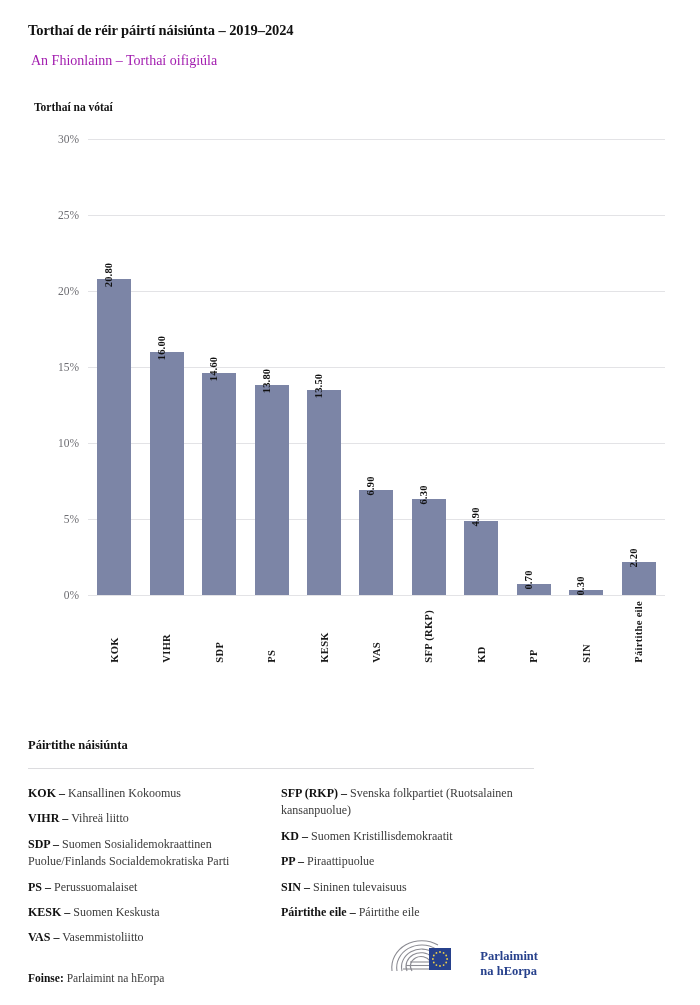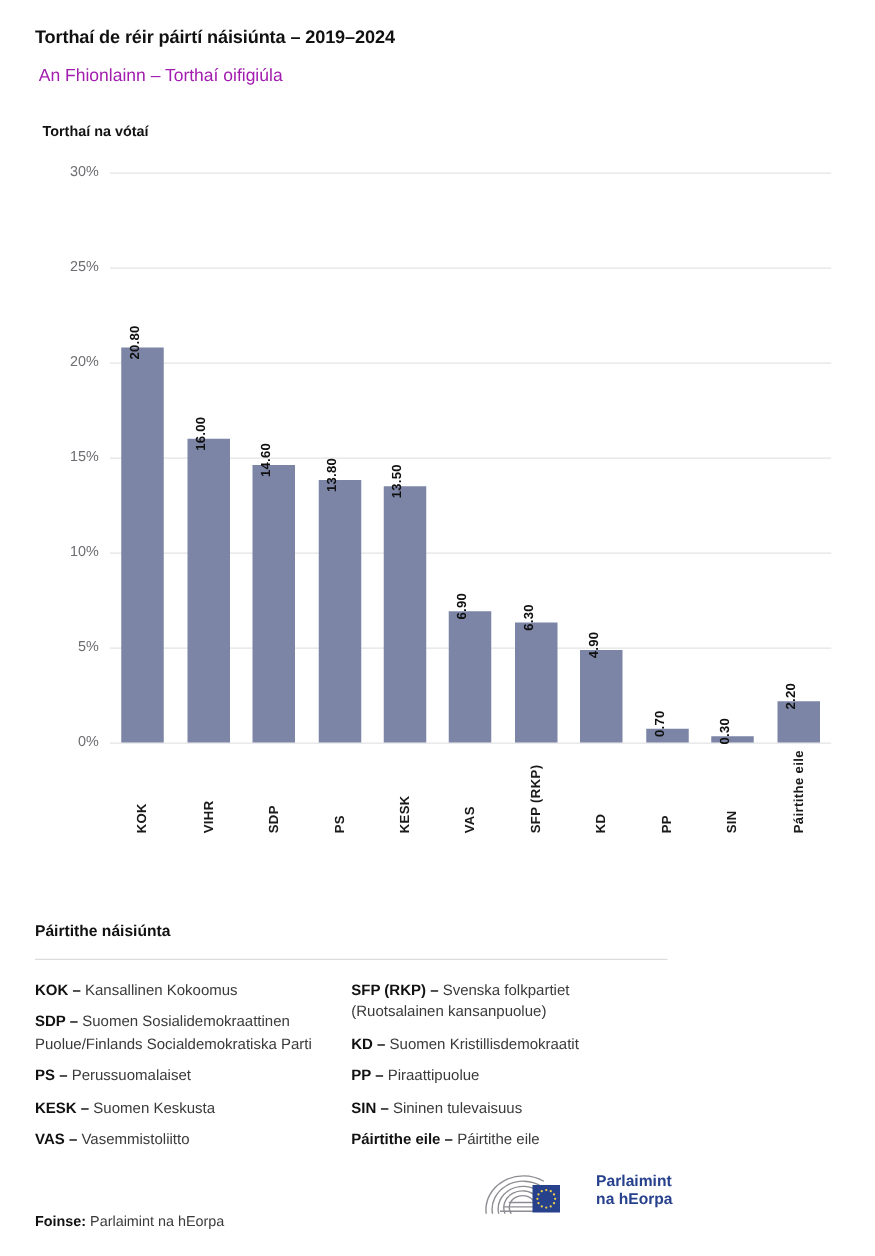--- a/index.html
+++ b/index.html
@@ -3,21 +3,21 @@
 <meta charset="utf-8">
 <style>
   * { box-sizing: border-box; margin: 0; padding: 0; }
   html, body {
     width: 700px; height: 1005px;
     background: #ffffff;
     font-family: "Liberation Sans", sans-serif;
     color: #1a1a1a;
     overflow: hidden;
   }
-  .page { position: relative; width: 562px; height: 1005px; padding: 0 28px; }
+  .page { position: relative; width: 562px; height: 1005px; padding: 0 28px; font-family: Liberation Serif, serif; }
 
   
   .title {
     font-size: 14.5px; font-weight: bold; letter-spacing: -0.1px;
     padding-top: 22px; color: #111111;
   }
   .subtitle {
     font-size: 14px; font-weight: normal; color: #a21caf;
     padding-top: 14px; padding-left: 3px;
   }
@@ -84,21 +84,21 @@
   .legend-item b { color: #111111; font-weight: bold; text-align: right; }
 
   
   .source {
     position: absolute; left: 28px; top: 972px;
     font-size: 11.5px; color: #3a3a3a;
   }
   .source b { color: #111111; font-weight: bold; }
   .logo {
     position: absolute; right: 24px; top: 938px;
-    display: flex; align-items: flex-start; gap: 20px;
+    display: flex; align-items: flex-end; gap: 20px;
   }
   .logo-text {
     font-size: 12.5px; font-weight: bold; color: #27418c;
     line-height: 1.15; white-space: pre-line;
   }
 </style>
 </head>
 <body>
 
 <div class="page">
@@ -226,20 +226,21 @@
         </div>
       </div>
   </div>
 
   <div class="legend">
     <div class="legend-title">Páirtithe náisiúnta</div>
     <div class="legend-rule"></div>
     <div class="legend-cols" id="legend-cols">
         <div class="legend-col">
           <div class="legend-item"><b>KOK –</b><span> Kansallinen Kokoomus</span></div>
+          <div class="legend-item"><b>VIHR –</b><span> Vihreä liitto</span></div>
           <div class="legend-item"><b>SDP –</b><span> Suomen Sosialidemokraattinen Puolue/Finlands Socialdemokratiska Parti</span></div>
           <div class="legend-item"><b>PS –</b><span> Perussuomalaiset</span></div>
           <div class="legend-item"><b>KESK –</b><span> Suomen Keskusta</span></div>
           <div class="legend-item"><b>VAS –</b><span> Vasemmistoliitto</span></div>
         </div>
         <div class="legend-col">
           <div class="legend-item"><b>SFP (RKP) –</b><span> Svenska folkpartiet (Ruotsalainen kansanpuolue)</span></div>
           <div class="legend-item"><b>KD –</b><span> Suomen Kristillisdemokraatit</span></div>
           <div class="legend-item"><b>PP –</b><span> Piraattipuolue</span></div>
           <div class="legend-item"><b>SIN –</b><span> Sininen tulevaisuus</span></div>

